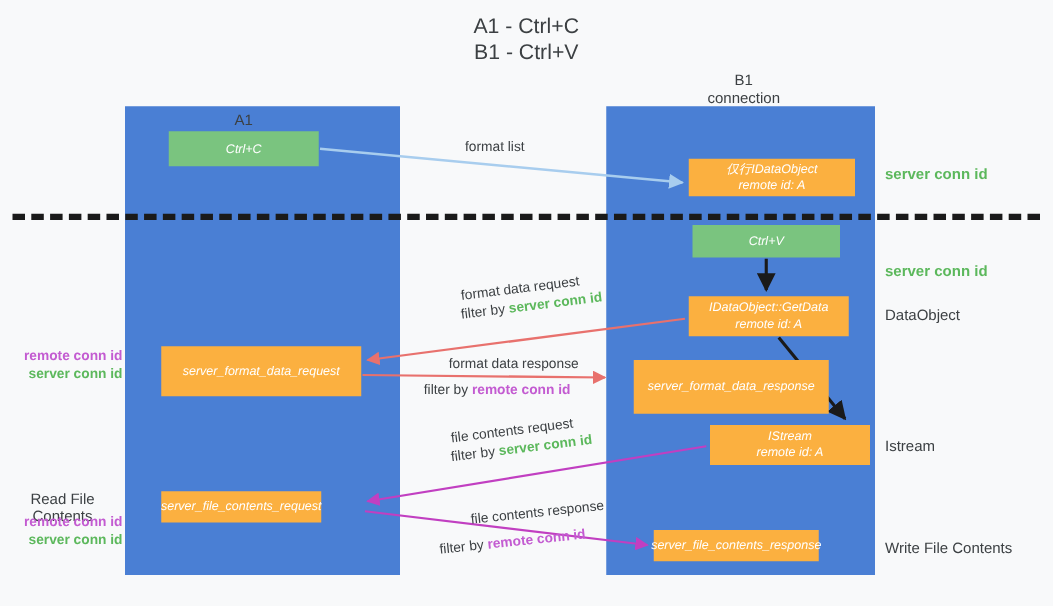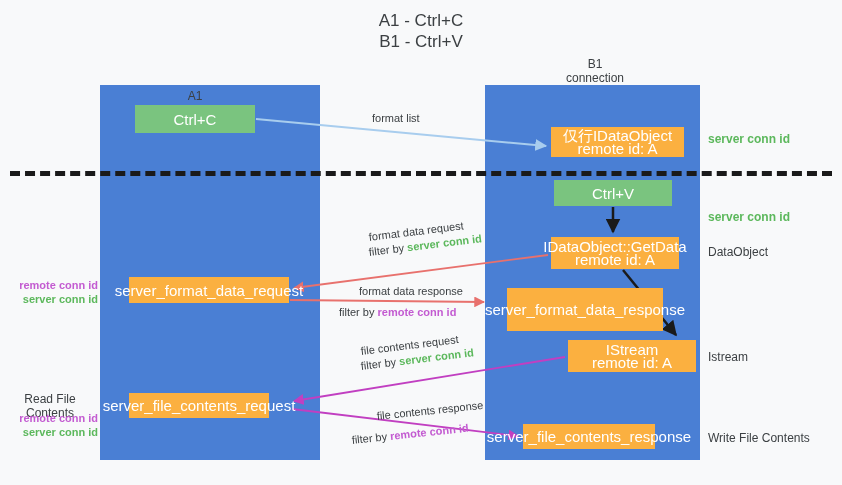--- a/index.html
+++ b/index.html
@@ -36,36 +36,37 @@
   #divider{
     left:10px;top:171px;width:822px;height:0;
     border-top:5px dashed #1a1a1a;
   }
 
   
   .node{
     box-sizing:border-box;
     display:flex;align-items:center;justify-content:center;
     text-align:center;
-    font-size:15px;line-height:13px;
+    font-size:10px;line-height:13px;
     color:#ffffff;
     padding:2px 4px;
+    font-style:italic;
   }
   .node.green{background:#7ac47f;}
   .node.orange{background:#fbb040;}
   .node .ln{display:block;}
 
   #n-ctrlc{left:135px;top:105px;width:120px;height:28px;}
   #n-idataobject{left:551px;top:127px;width:133px;height:30px;}
   #n-ctrlv{left:554px;top:180px;width:118px;height:26px;}
   #n-getdata{left:551px;top:237px;width:128px;height:32px;}
-  #n-fmtreq{left:129px;top:277px;width:160px;height:26px;}
+  #n-fmtreq{left:129px;top:277px;width:160px;height:40px;}
   #n-fmtresp{left:507px;top:288px;width:156px;height:43px;}
   #n-istream{left:568px;top:340px;width:128px;height:32px;}
-  #n-filereq{left:129px;top:393px;width:140px;height:25px;}
+  #n-filereq{left:129px;top:393px;width:128px;height:25px;}
   #n-fileresp{left:523px;top:424px;width:132px;height:25px;}
 
   
   .right-note{font-size:12px;line-height:14px;color:#3c4043;}
   .conn-server{color:#5cb85c;font-weight:bold;}
   .conn-remote{color:#c35bd1;font-weight:bold;}
   #r-server1{left:708px;top:132px;}
   #r-server2{left:708px;top:210px;}
   #r-dataobject{left:708px;top:245px;}
   #r-istream{left:708px;top:350px;}

